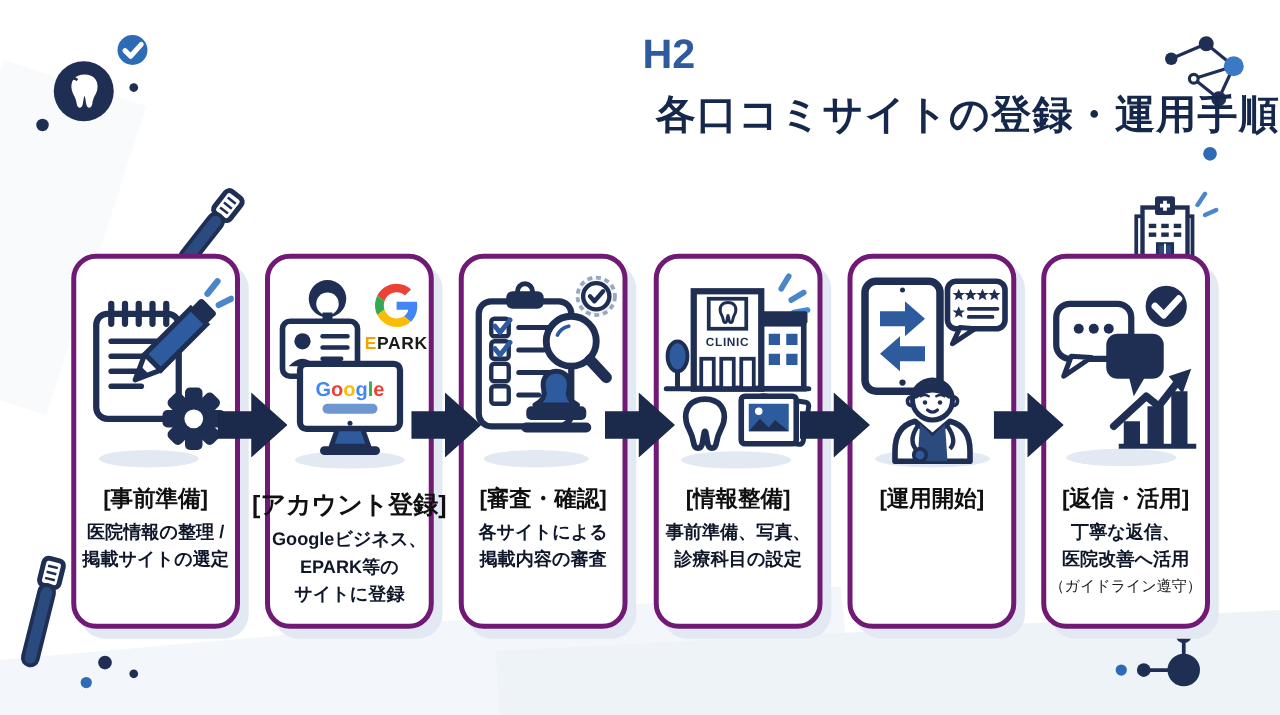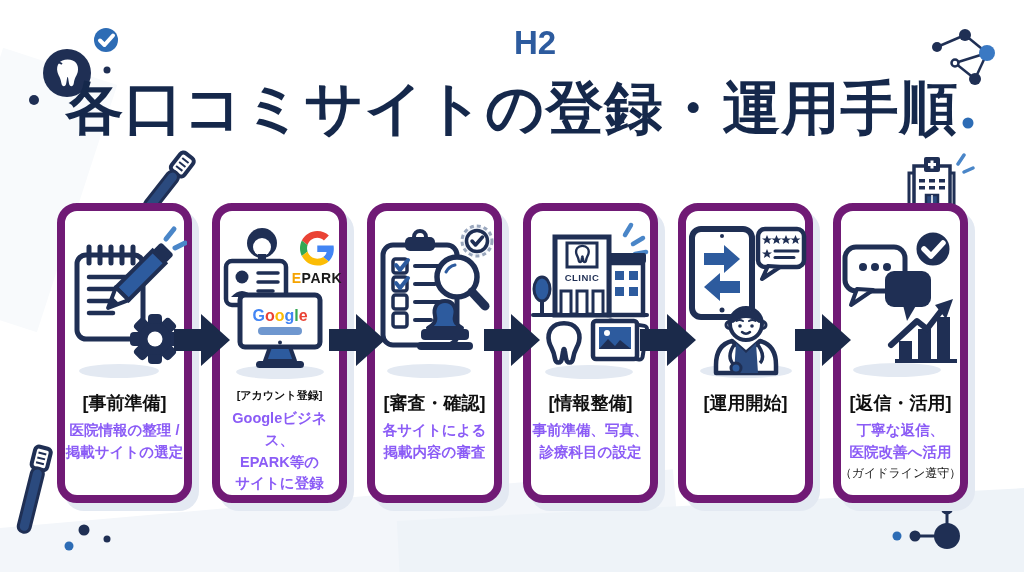--- a/index.html
+++ b/index.html
@@ -4,29 +4,29 @@
 <style>
   html,body{margin:0;padding:0;}
   body{width:1024px;height:572px;overflow:hidden;position:relative;background:#ffffff;
        font-family:"Liberation Sans","DejaVu Sans",sans-serif;}
   .bg-band{position:absolute;background:#f1f5f9;z-index:0;}
   #band1{left:-80px;bottom:-60px;width:760px;height:130px;transform:rotate(-5deg);background:#f3f6fa;}
   #band2{left:400px;bottom:-70px;width:720px;height:140px;transform:rotate(-3deg);background:#eef3f8;}
   #band3{left:-40px;top:60px;width:120px;height:260px;transform:rotate(18deg);background:#f8fafc;}
   .hdr-tag{position:absolute;top:24px;left:0;width:100%;text-align:center;
            font-size:33px;font-weight:bold;color:#2d5b9e;z-index:2;margin-left:23px;}
-  .hdr-title{position:absolute;top:70px;left:0;width:100%;text-align:center;
-             font-size:58px;font-weight:800;color:#15284b;letter-spacing:1px;z-index:2;}
+  .hdr-title{position:absolute;top:70px;left:0;width:100%;text-align:right;
+             font-size:32px;font-weight:800;color:#15284b;letter-spacing:1px;z-index:2;}
   .card{position:absolute;top:203px;width:135px;height:300px;background:#fff;
-        border:8px solid #701a75;border-radius:20px;box-sizing:border-box;
+        border:4px solid #701a75;border-radius:20px;box-sizing:border-box;
         box-shadow:7px 8px 0 #e3e9f2;z-index:2;display:flex;flex-direction:column;align-items:center;}
   .icon-wrap{height:168px;width:126px;margin-top:10px;display:flex;align-items:flex-start;justify-content:center;}
   .card-heading{font-size:18px;font-weight:bold;color:#101010;white-space:nowrap;margin-top:2px;}
-  .card-heading.tight{font-size:11px;margin-top:5px;}
-  .card-body{font-size:14.5px;font-weight:600;color:#8b5cf6;text-align:center;
+  .card-heading.tight{font-size:20px;margin-top:5px;}
+  .card-body{font-size:14.5px;font-weight:600;color:#0f172a;text-align:center;
              white-space:pre-line;line-height:1.5;margin-top:5px;}
   .card-note{font-size:12px;font-weight:400;color:#1a1a1a;text-align:center;white-space:nowrap;margin-top:1px;}
   .arrow{position:absolute;top:314px;z-index:3;}
   .deco{position:absolute;z-index:1;}
   svg text{font-family:"Liberation Sans","DejaVu Sans",sans-serif;}
 </style>
 </head>
 <body>
 
 <div class="bg-band" id="band1"></div>

